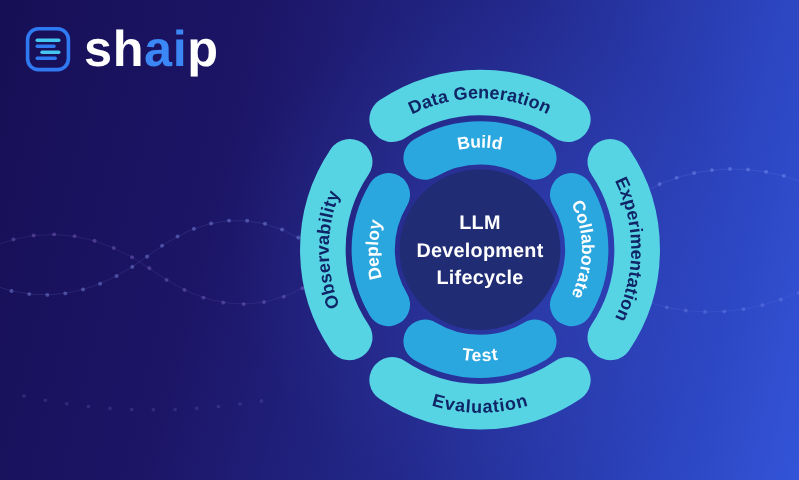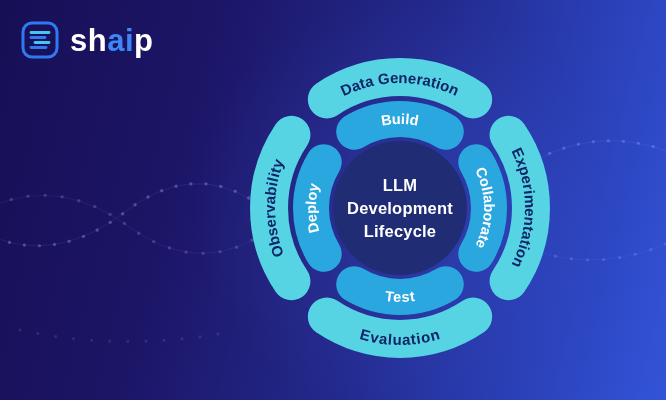--- a/index.html
+++ b/index.html
@@ -4,21 +4,21 @@
 <style>
   html,body{margin:0;padding:0;background:#0e0f38;}
   .stage{
     position:relative;width:666px;height:400px;overflow:hidden;
     background:linear-gradient(104deg,#170f55 0%,#1c1566 28%,#232a8e 58%,#2b42bb 82%,#3354d8 100%);
     font-family:"Liberation Sans",sans-serif;
   }
   .glow{position:absolute;inset:0;background:radial-gradient(circle at 60% 52%, rgba(90,120,255,.16), rgba(0,0,0,0) 46%);pointer-events:none;}
   .bg-dots{position:absolute;inset:0;}
   .logo{position:absolute;left:20px;top:20px;display:flex;align-items:center;gap:10px;}
-  .wordmark{font-size:31px;font-weight:700;color:#ffffff;letter-spacing:.5px;line-height:1;}
+  .wordmark{font-size:42px;font-weight:700;color:#ffffff;letter-spacing:.5px;line-height:1;}
   .wordmark .hl{color:#3a87f5;}
   .diagram{position:absolute;left:245px;top:53px;width:310px;height:310px;}
   svg text{font-family:"Liberation Sans",sans-serif;}
   .outer-label{fill:#0f2566;font-size:15px;font-weight:700;letter-spacing:.4px;}
   .inner-label{fill:#ffffff;font-size:14.5px;font-weight:700;letter-spacing:.3px;}
   .center-label{fill:#ffffff;font-weight:700;font-size:16.5px;letter-spacing:.2px;}
 </style>
 </head>
 <body>
 

